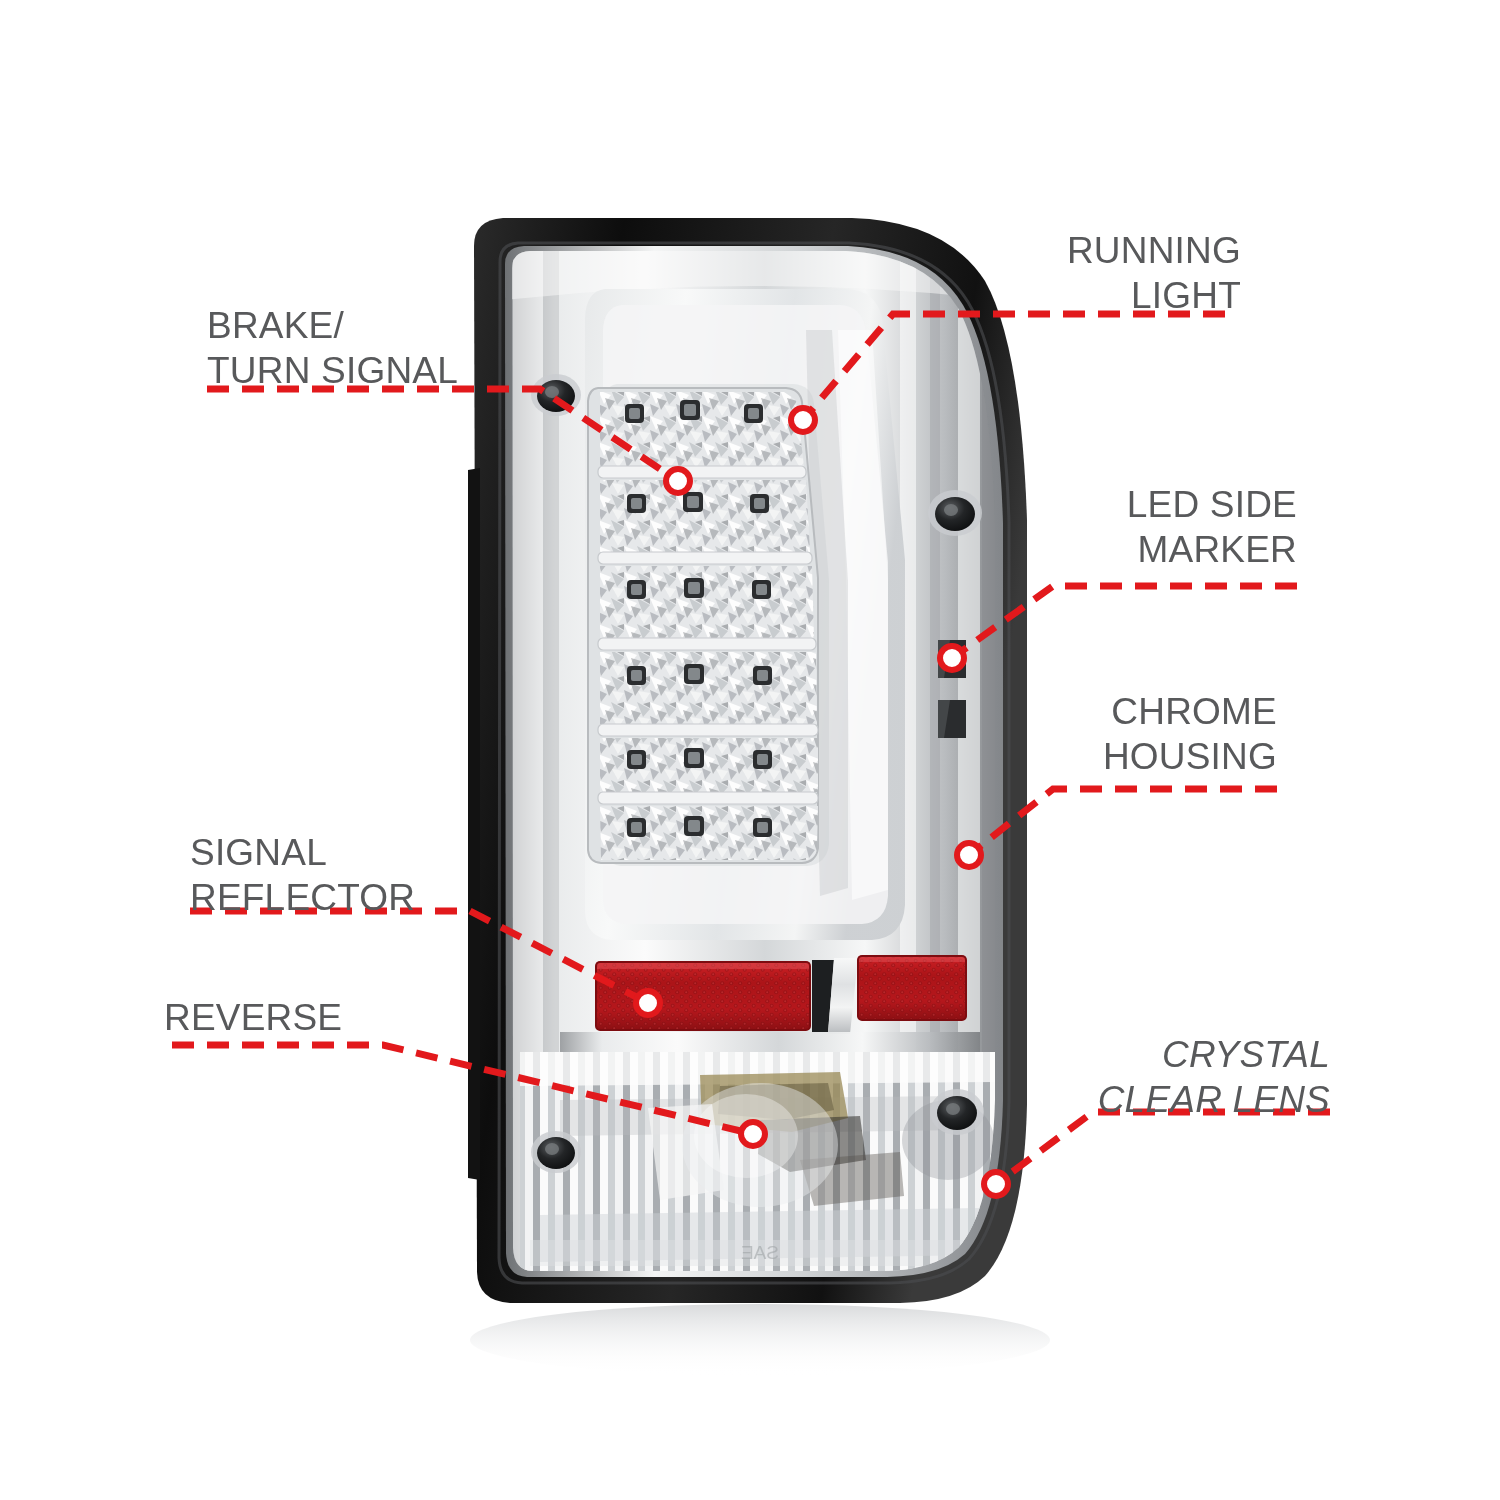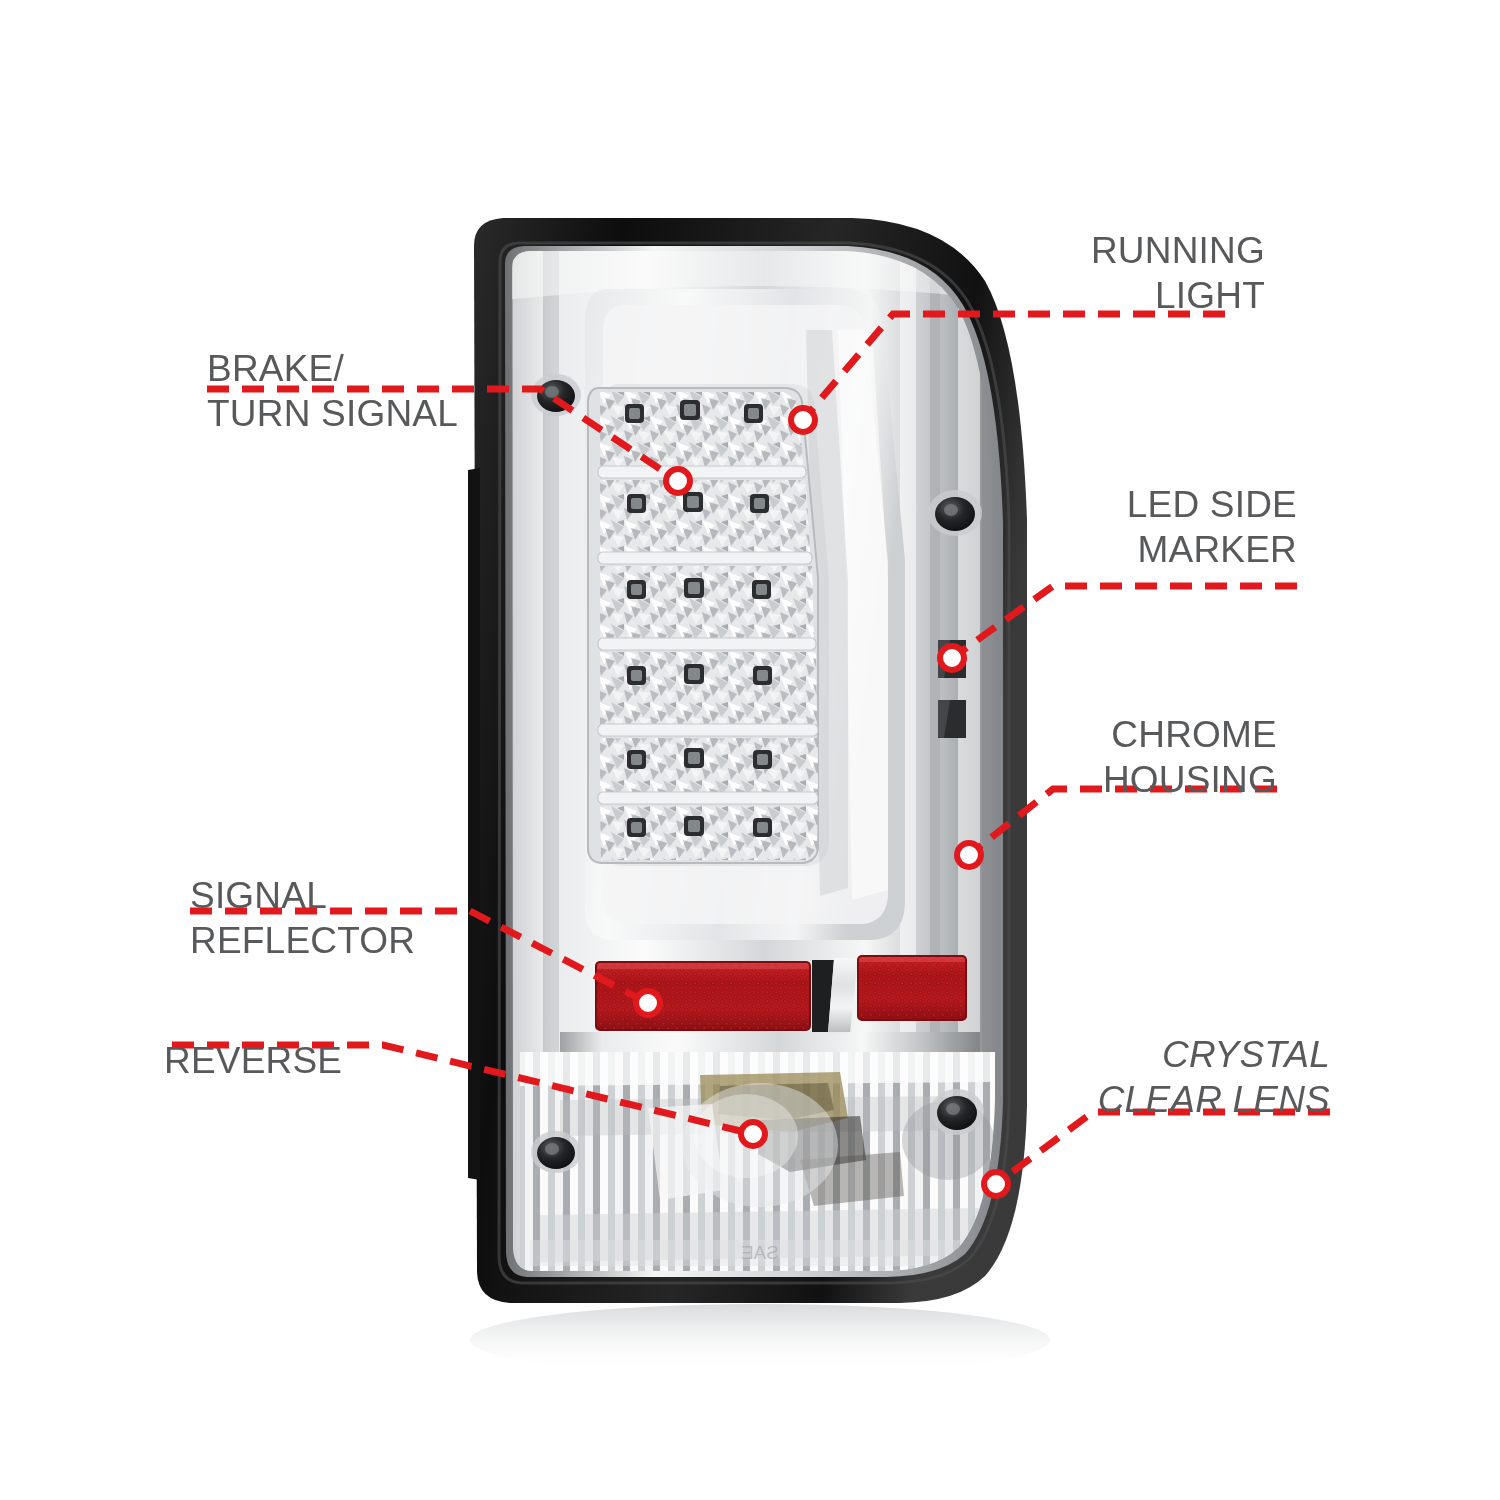--- a/index.html
+++ b/index.html
@@ -12,21 +12,21 @@
   #art{position:absolute;left:0;top:0;width:1500px;height:1500px;}
   .callout-label{
     position:absolute;
     color:#58595b;
     font-size:37px;
     line-height:45px;
     letter-spacing:0.2px;
     font-weight:400;
     white-space:pre-line;
   }
-  .lbl-left{text-align:left;margin-top:43px;}
+  .lbl-left{text-align:left;}
   .lbl-right{text-align:right;}
 </style>
 </head>
 <body>
 
 <div id="stage">
 
   <svg id="art" viewBox="0 0 1500 1500" aria-hidden="true">
     <defs>
 
@@ -397,25 +397,25 @@
         <circle cx="969" cy="855" r="12" fill="#ffffff" stroke="#e2191c" stroke-width="6"></circle>
         <circle cx="996" cy="1184" r="12" fill="#ffffff" stroke="#e2191c" stroke-width="6"></circle>
         <circle cx="648" cy="1003" r="12" fill="#ffffff" stroke="#e2191c" stroke-width="6"></circle>
         <circle cx="753" cy="1134" r="12" fill="#ffffff" stroke="#e2191c" stroke-width="6"></circle>
       </g>
   </svg>
 
   <div id="labels">
       <div class="callout-label lbl-left" style="left: 207px; top: 303px; width: 420px;">BRAKE/
 TURN SIGNAL</div>
-      <div class="callout-label lbl-right" style="left: 920px; top: 228px; width: 345px;">RUNNING
+      <div class="callout-label lbl-right" style="left: 896px; top: 228px; width: 345px;">RUNNING
 LIGHT</div>
       <div class="callout-label lbl-right" style="left: 1000px; top: 482px; width: 297px;">LED SIDE
 MARKER</div>
-      <div class="callout-label lbl-right" style="left: 980px; top: 712px; width: 297px; text-align: right;">CHROME
+      <div class="callout-label lbl-right" style="left: 980px; top: 689px; width: 297px; text-align: right;">CHROME
 HOUSING</div>
       <div class="callout-label lbl-right" style="left: 1030px; top: 1032px; width: 300px; font-style: italic;">CRYSTAL
 CLEAR LENS</div>
       <div class="callout-label lbl-left" style="left: 190px; top: 830px; width: 420px;">SIGNAL
 REFLECTOR</div>
       <div class="callout-label lbl-left" style="left: 164px; top: 995px; width: 420px;">REVERSE</div>
     </div>
 
 </div>
 

